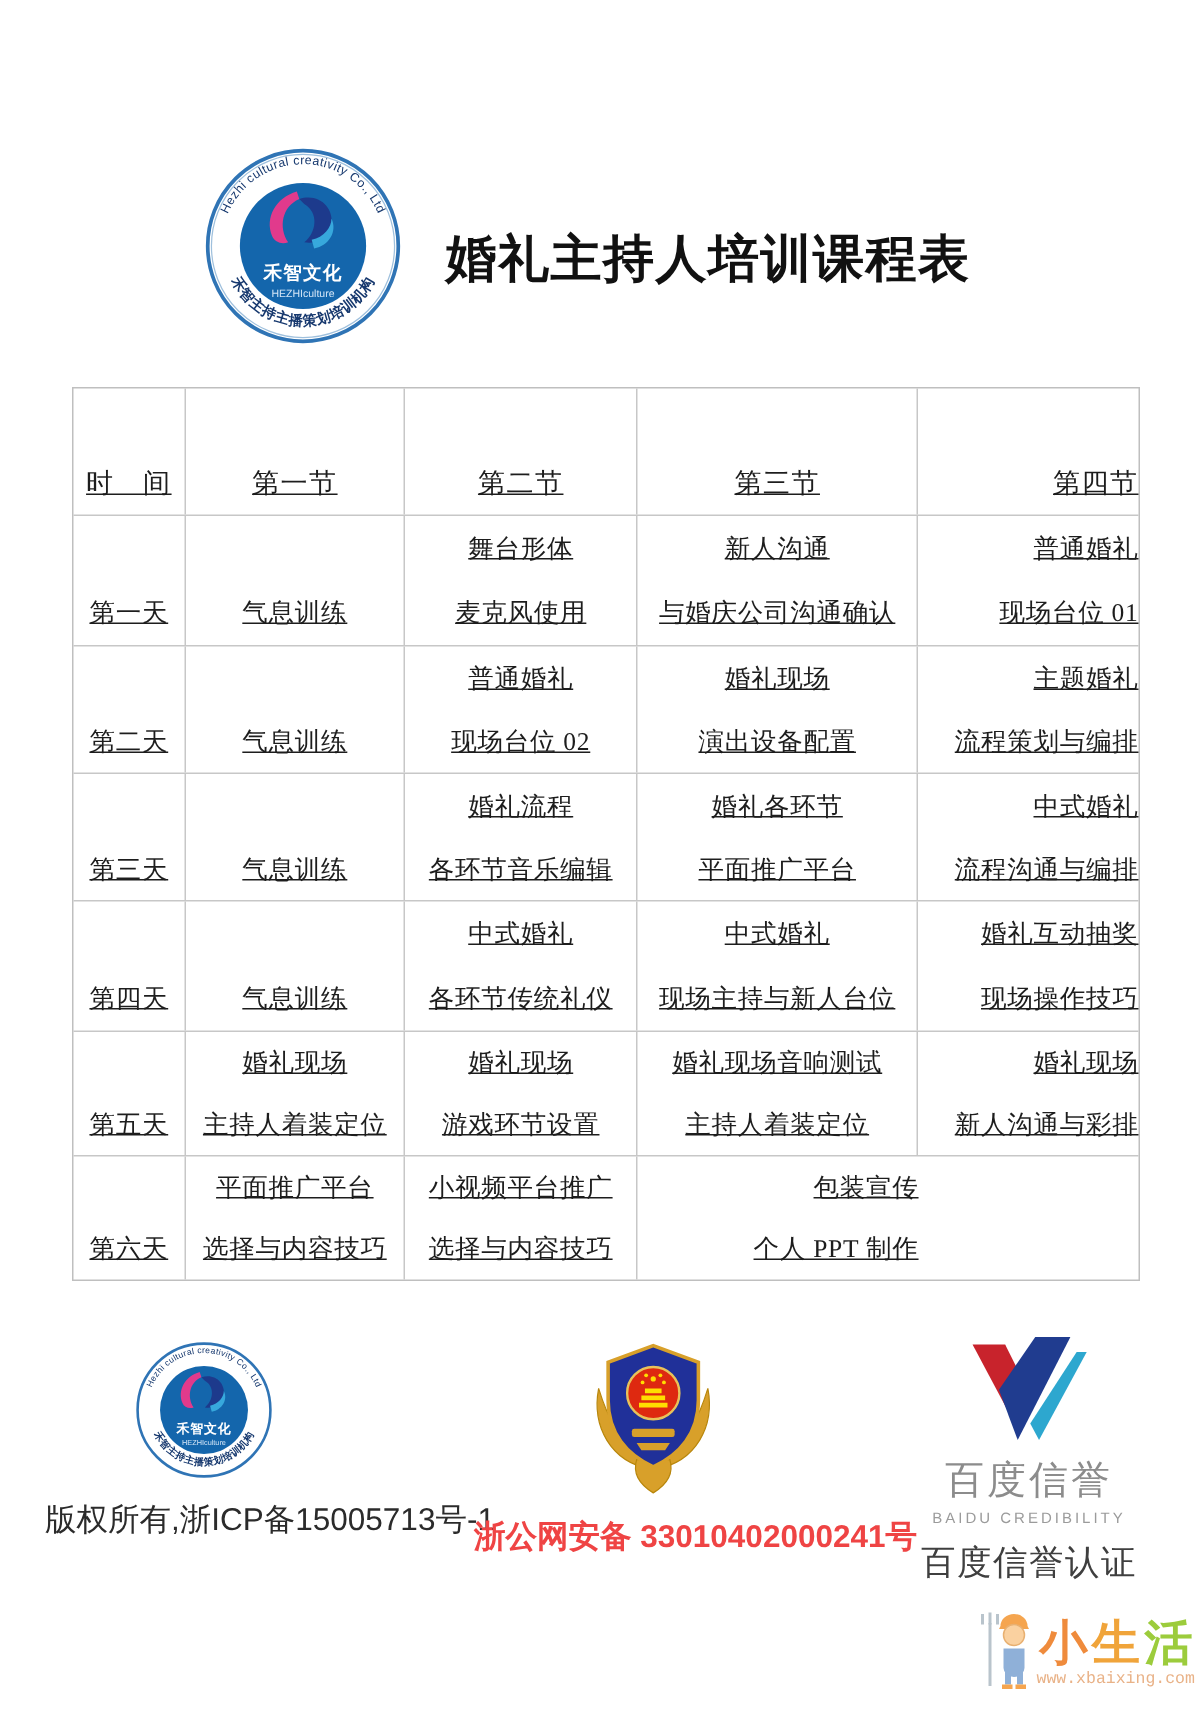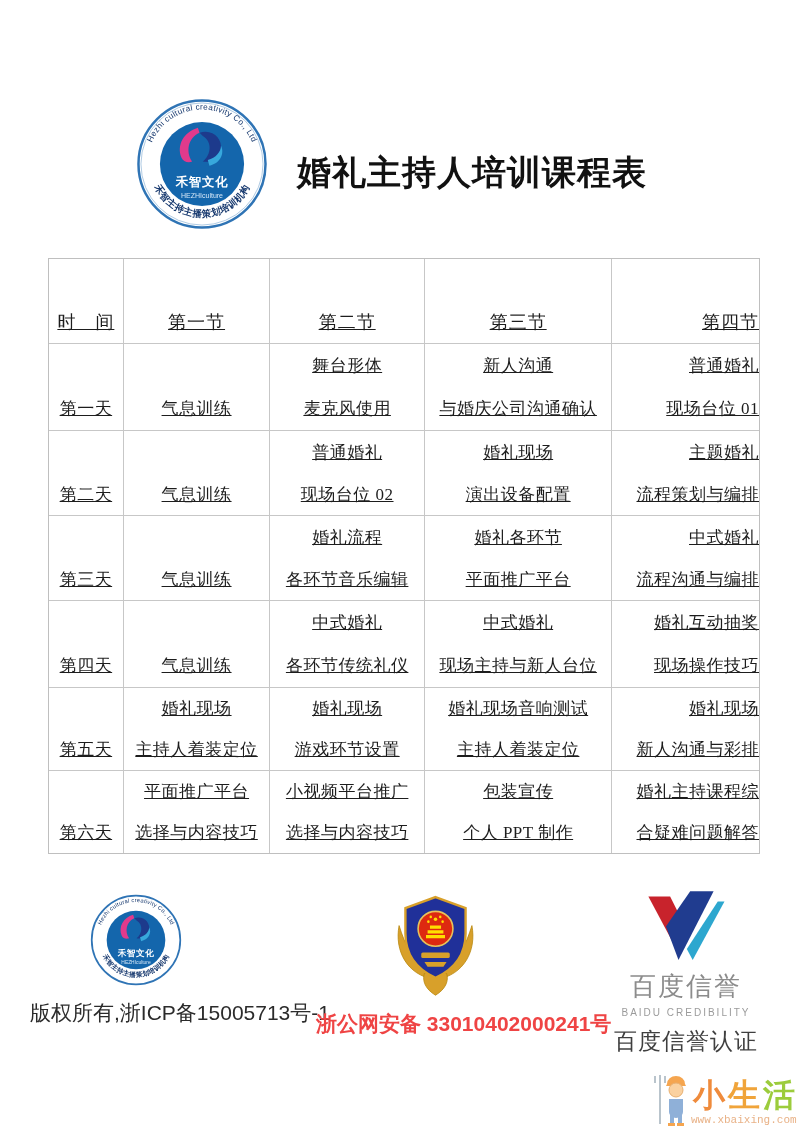--- a/index.html
+++ b/index.html
@@ -251,24 +251,20 @@
           <div class="line">选择与内容技巧</div>
         </div>
       <div class="cell c2">
           <div class="line">小视频平台推广</div>
           <div class="line">选择与内容技巧</div>
         </div>
       <div class="cell c3">
           <div class="line">包装宣传</div>
           <div class="line">个人 PPT 制作</div>
         </div>
-      <div class="cell c4">
-          <div class="line">婚礼主持课程综</div>
-          <div class="line">合疑难问题解答</div>
-        </div>
     </div>
 
   </div>
 
   <svg class="logo-footer" width="92" height="92" viewBox="0 0 160 160">
     <defs>
       <path id="arcTopB" d="M 16,96 A 66,66 0 1 1 144,96" fill="none"></path>
       <path id="arcBotB" d="M 21,105 A 64,64 0 0 0 139,105" fill="none"></path>
     </defs>
     <circle cx="80" cy="80" r="77" fill="#ffffff" stroke="#2f74b5" stroke-width="3"></circle>

